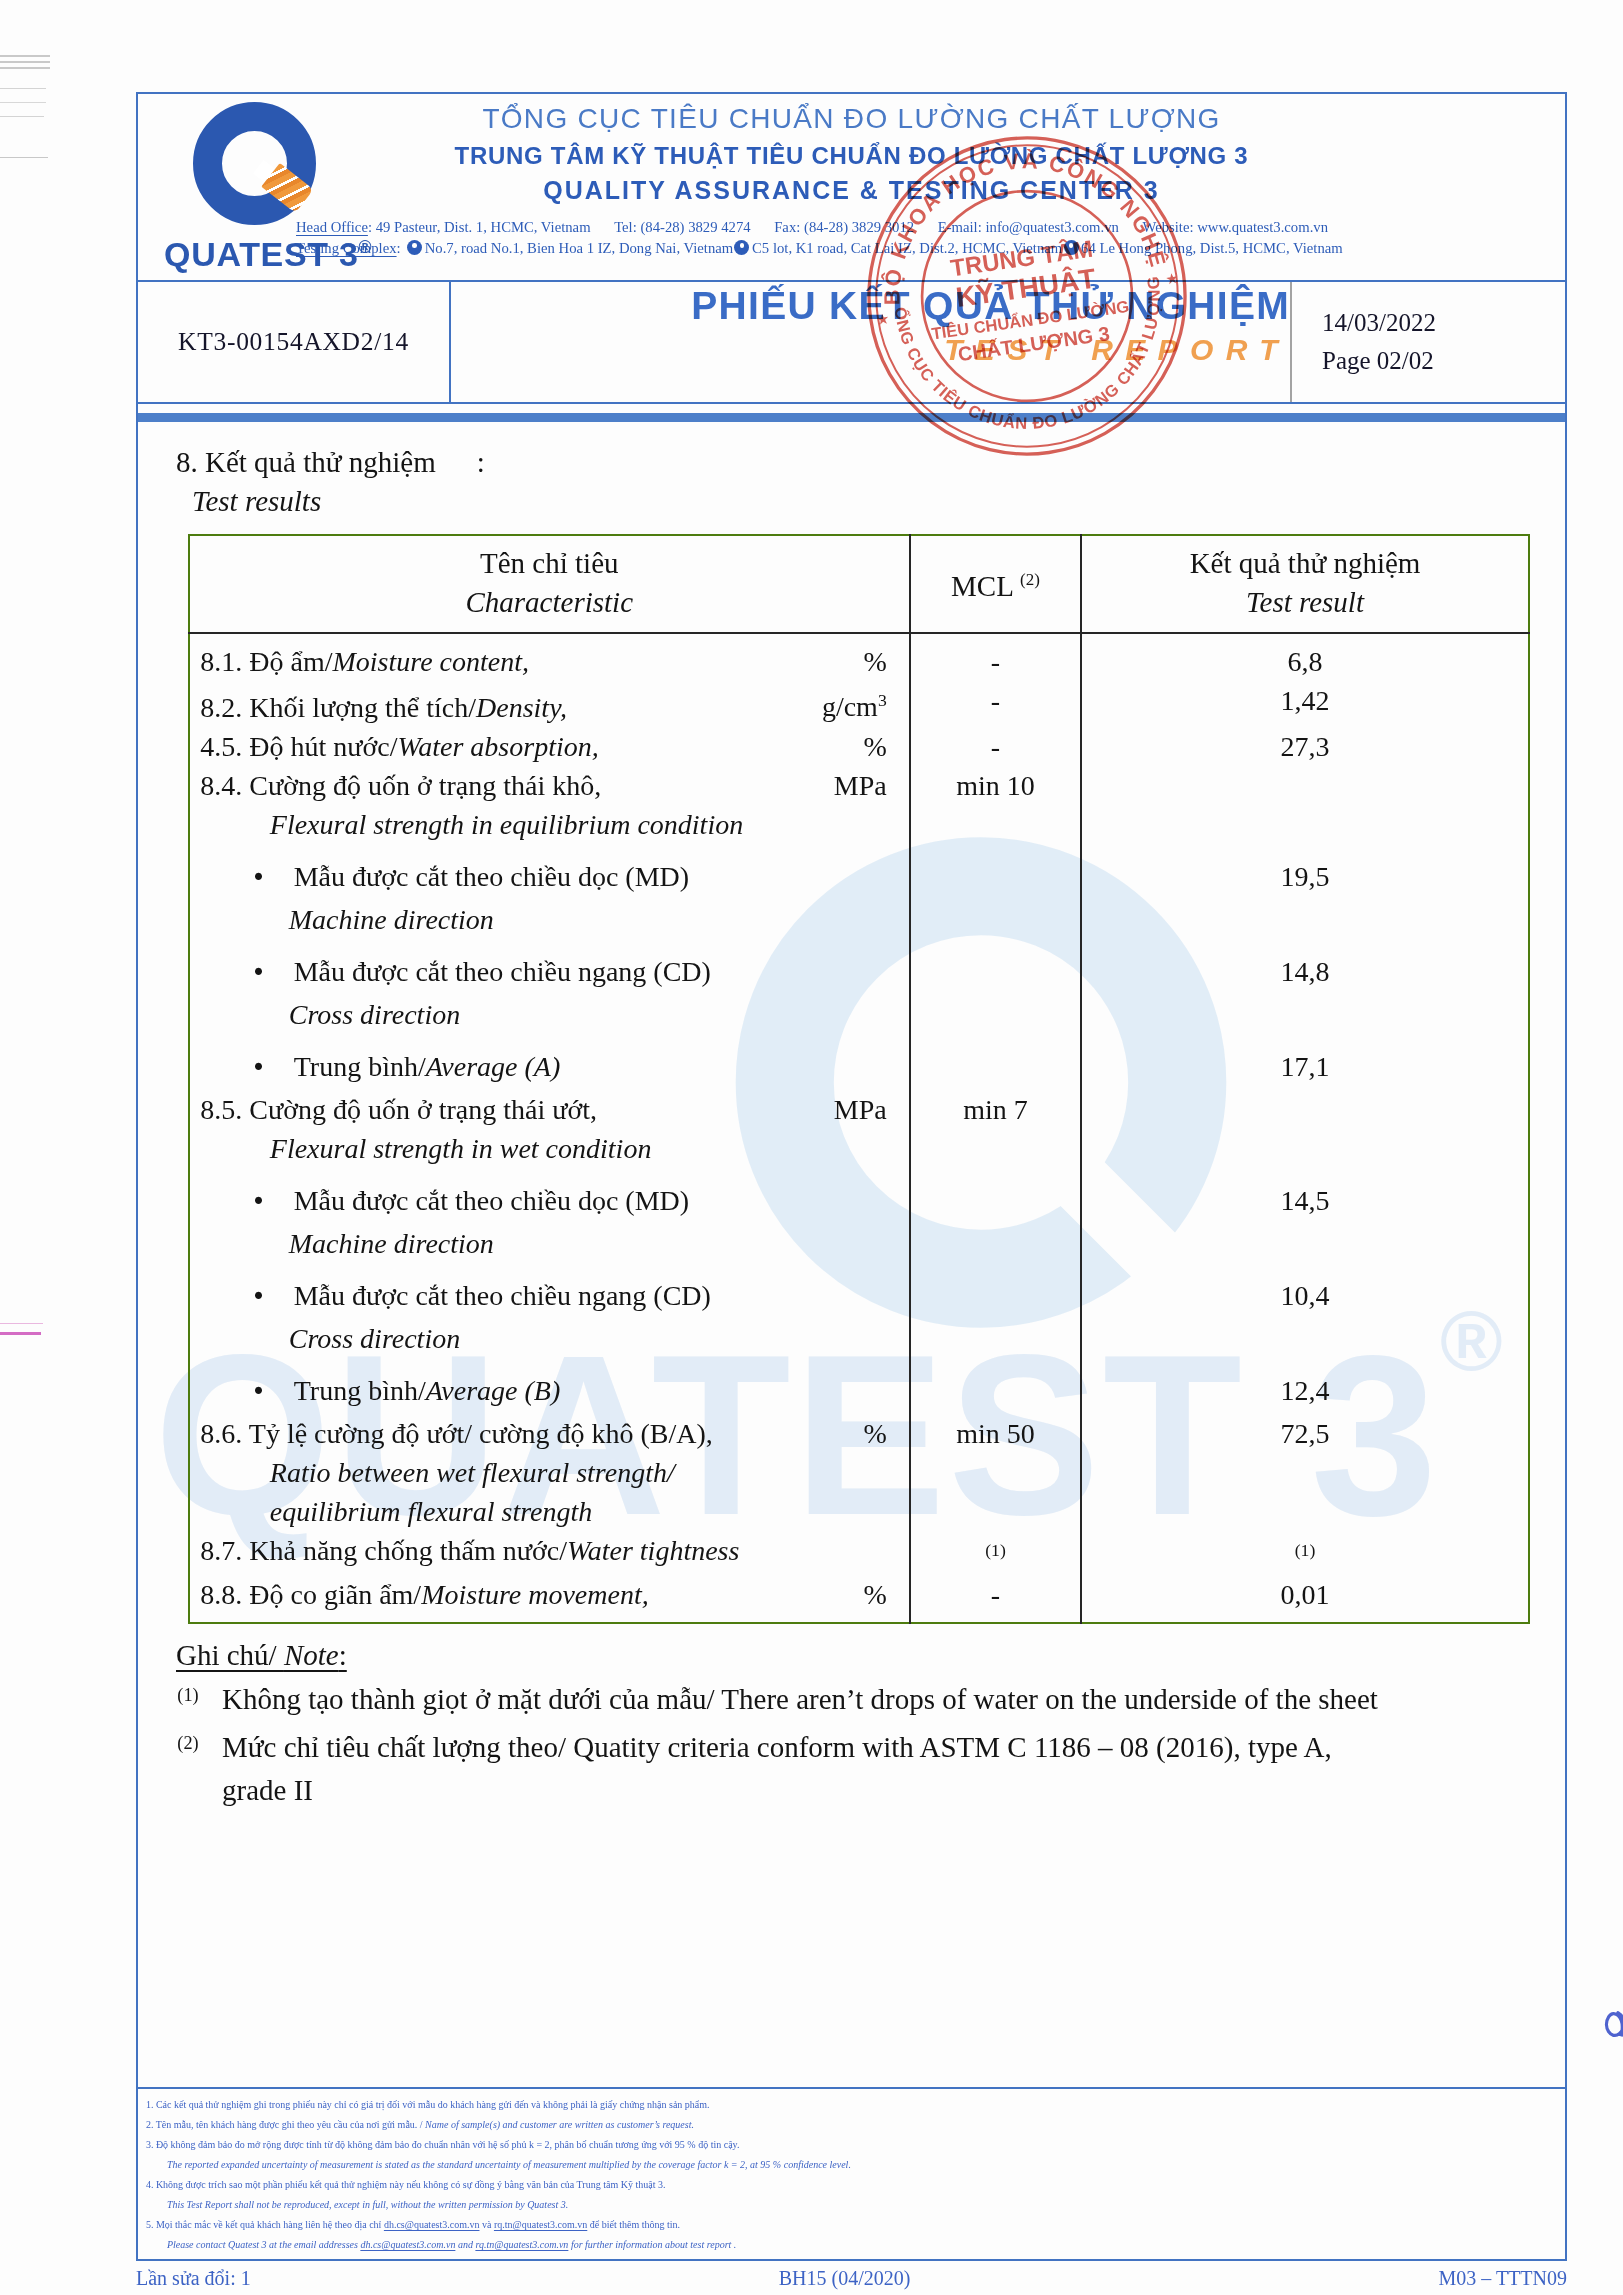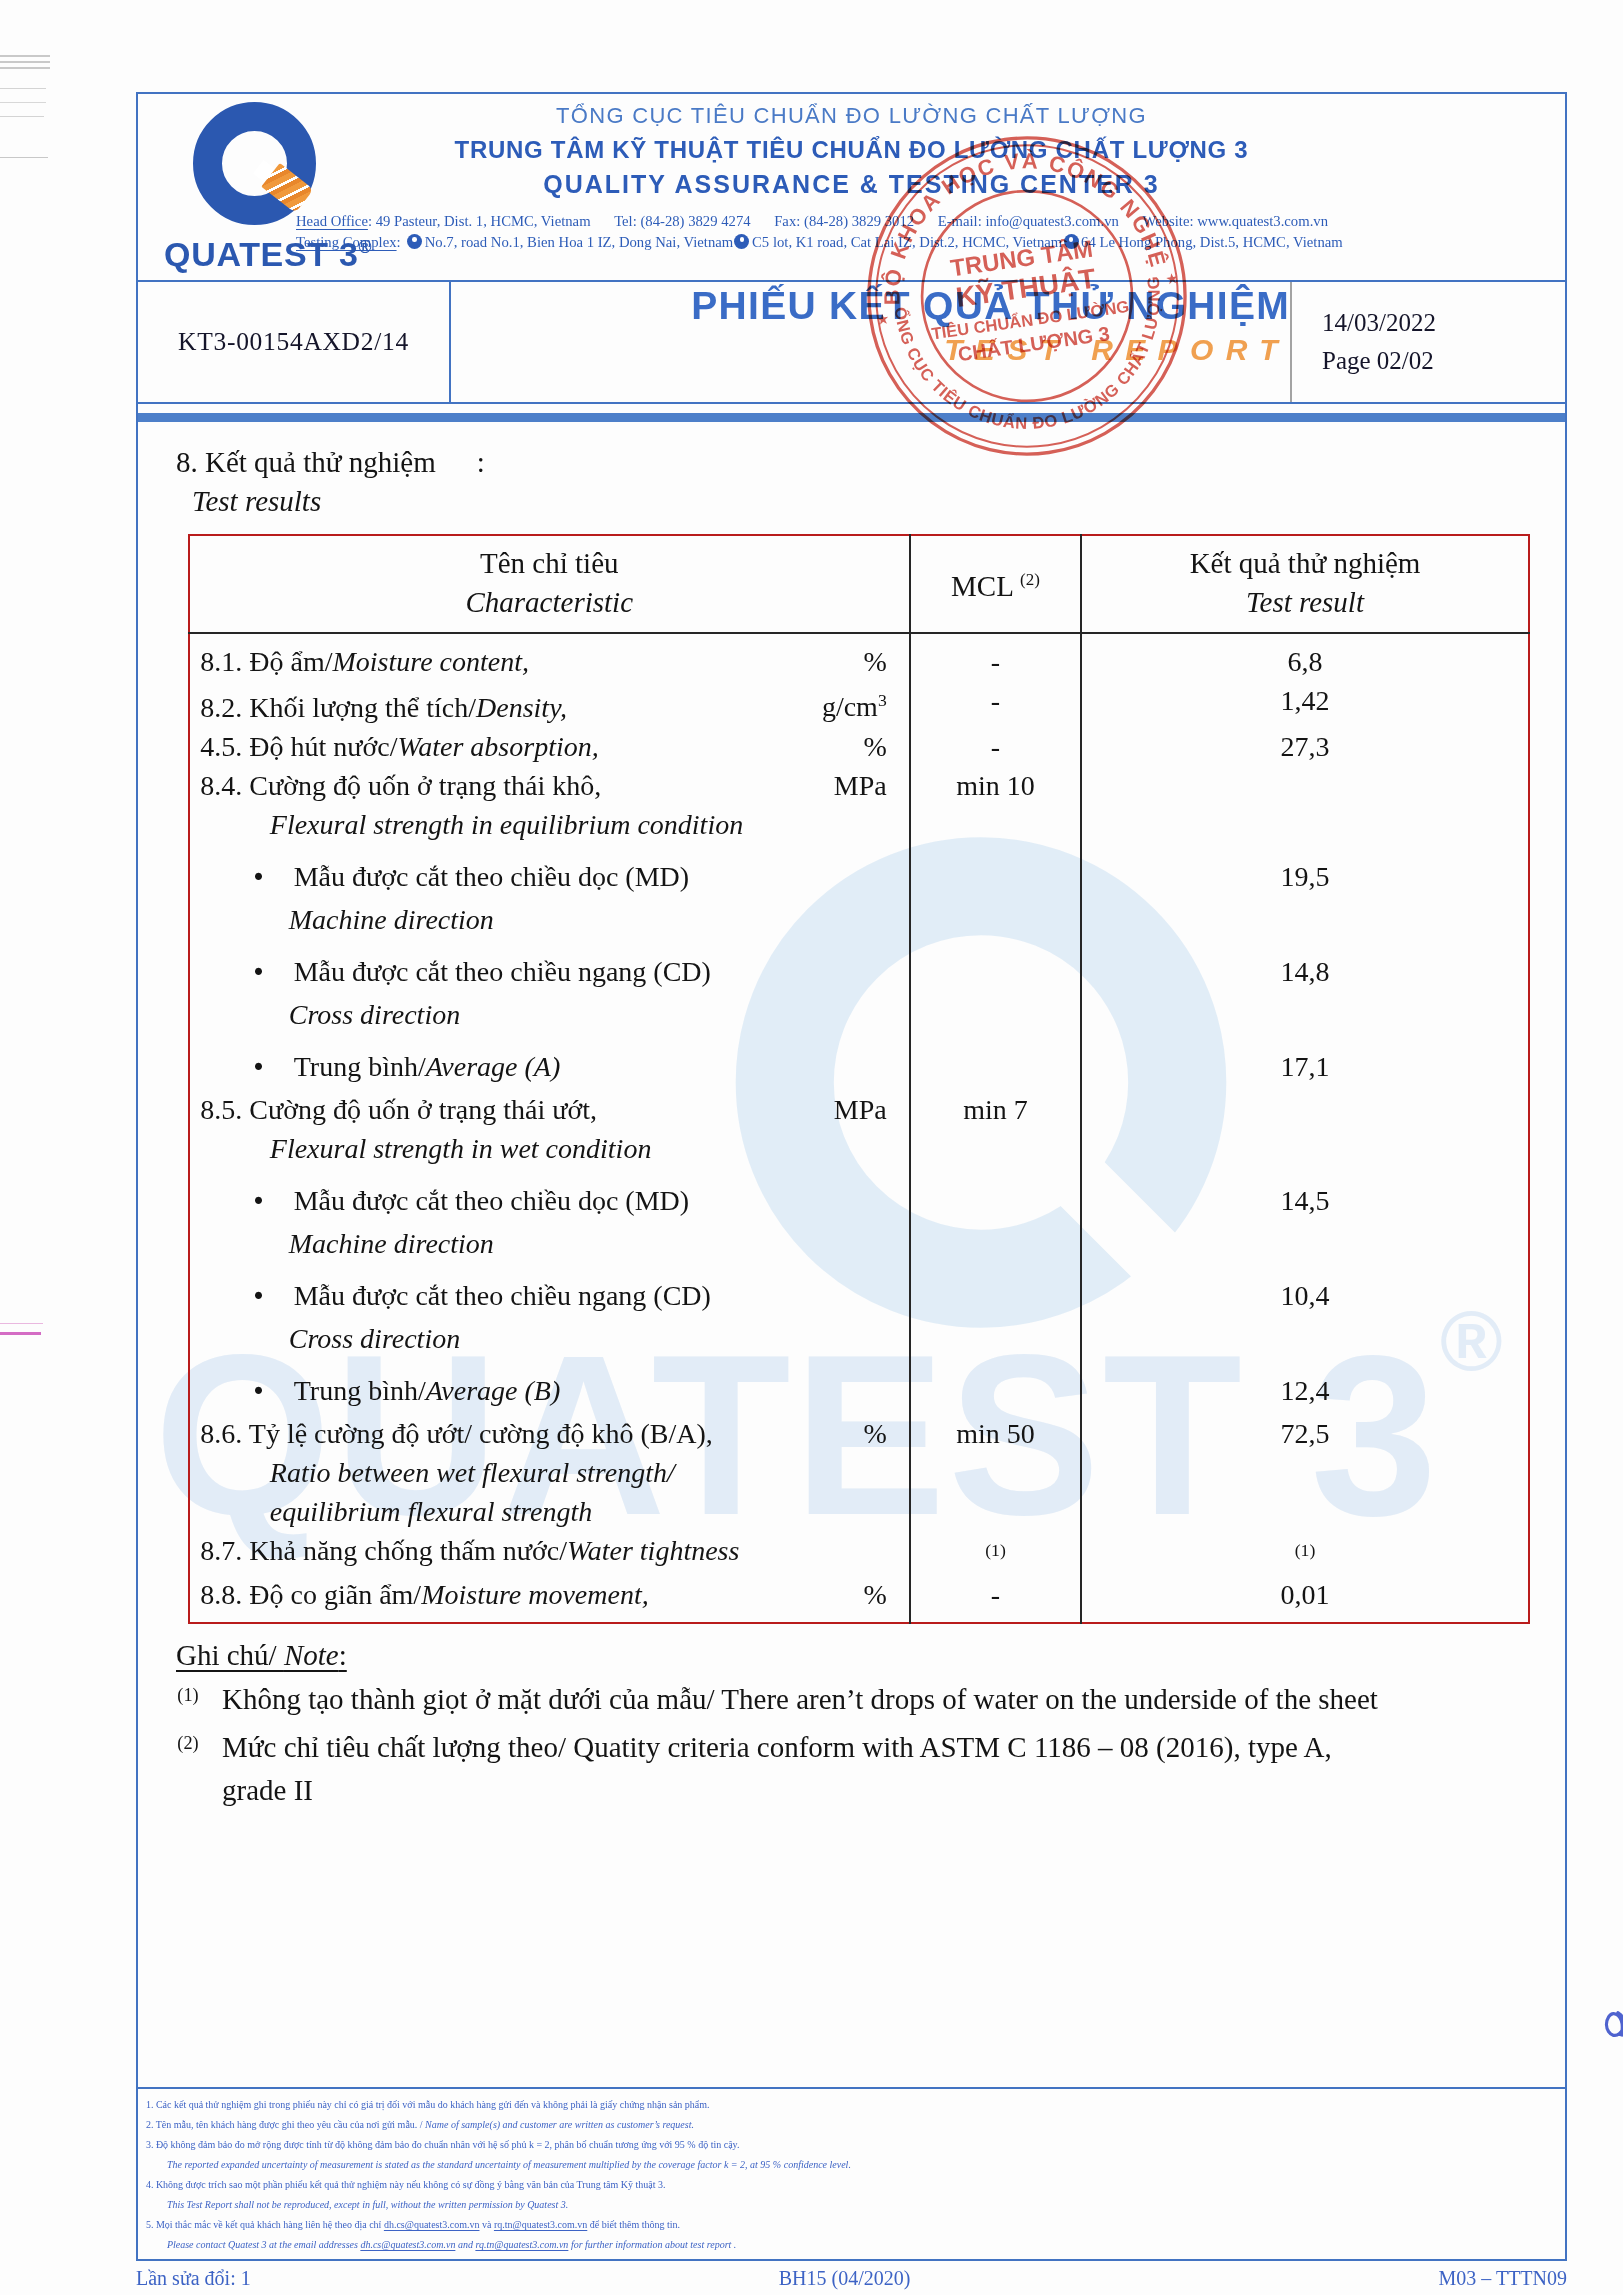--- a/index.html
+++ b/index.html
@@ -36,21 +36,21 @@
   }
   .q-notch{
     position:absolute;left:63px;top:63px;width:22px;height:17px;background:#fff;transform:rotate(38deg);
   }
   .logo-text{
     font-family:"Liberation Sans","DejaVu Sans",sans-serif;font-weight:bold;
     font-size:34px;color:#2b58b0;letter-spacing:0.7px;margin-top:5.2px;white-space:nowrap;
   }
   .logo-text .reg{font-size:17.7px;vertical-align:13px;}
   .org{padding-top:9.2px;text-align:center;font-family:"Liberation Sans","DejaVu Sans",sans-serif;}
-  .org-l1{font-size:22px;color:#4a7ac6;letter-spacing:1.3px;}
+  .org-l1{font-size:28px;color:#4a7ac6;letter-spacing:1.3px;}
   .org-l2{font-size:24px;font-weight:bold;color:#2d5cb8;margin-top:7.2px;letter-spacing:0.7px;}
   .org-l3{font-size:25px;font-weight:bold;color:#2d5cb8;margin-top:5.9px;letter-spacing:2px;}
   .contact{
     margin-top:13.7px;padding-left:158px;display:flex;gap:23.6px;justify-content:flex-start;
     font-family:"Liberation Serif","DejaVu Serif",serif;font-size:14.7px;color:#2d5cb8;white-space:nowrap;
   }
   .contact2{margin-top:3.9px;gap:5.2px;}
   .u-lab{text-decoration:underline;text-underline-offset:2.6px;}
   .pin{
     display:inline-block;width:15px;height:15px;border-radius:50%;background:#2d5cb8;
@@ -79,21 +79,21 @@
     padding-left:30px;box-sizing:border-box;font-size:25px;color:#15152a;gap:10.5px;
   }
   .band{height:9.8px;background:#4d7fc9;margin-top:8.5px;}
   
   .content{padding:23.6px 26px 0 38px;position:relative;}
   .sec-h{font-size:29px;}
   .sec-colon{margin-left:41px;}
   .sec-en{font-size:29px;font-style:italic;margin-left:16px;margin-top:6.5px;}
   table.results{
     border-collapse:collapse;margin-top:15.7px;margin-left:11.8px;width:1342px;
-    border:2px solid #b91c1c;table-layout:fixed;
+    border:2px solid #4d7c0f;table-layout:fixed;
   }
   .results th{font-weight:normal;border-bottom:2px solid #262626;padding:7.9px 0 10.5px;}
   .results .hl1{font-size:29px;line-height:39px;}
   .results .hl2{font-size:29px;line-height:39px;font-style:italic;}
   .results .hsup{font-size:17px;vertical-align:10.5px;}
   .col-mcl{border-left:2px solid #262626;}
   .col-res{border-left:2px solid #262626;}
   .results td{font-size:28px;line-height:39px;vertical-align:top;padding:0;}
   tr.gap td{padding-top:13px;}
   tbody tr:first-child td{padding-top:7.9px;}

